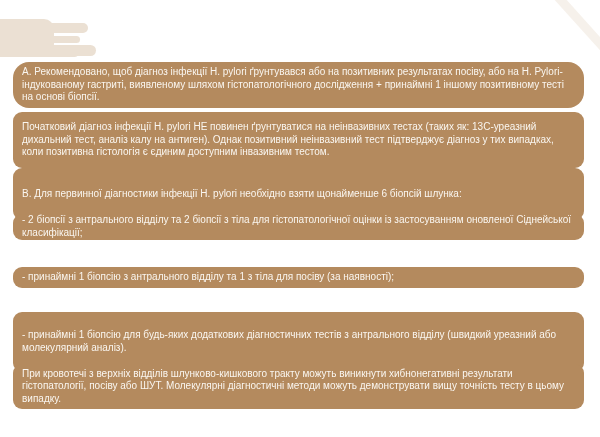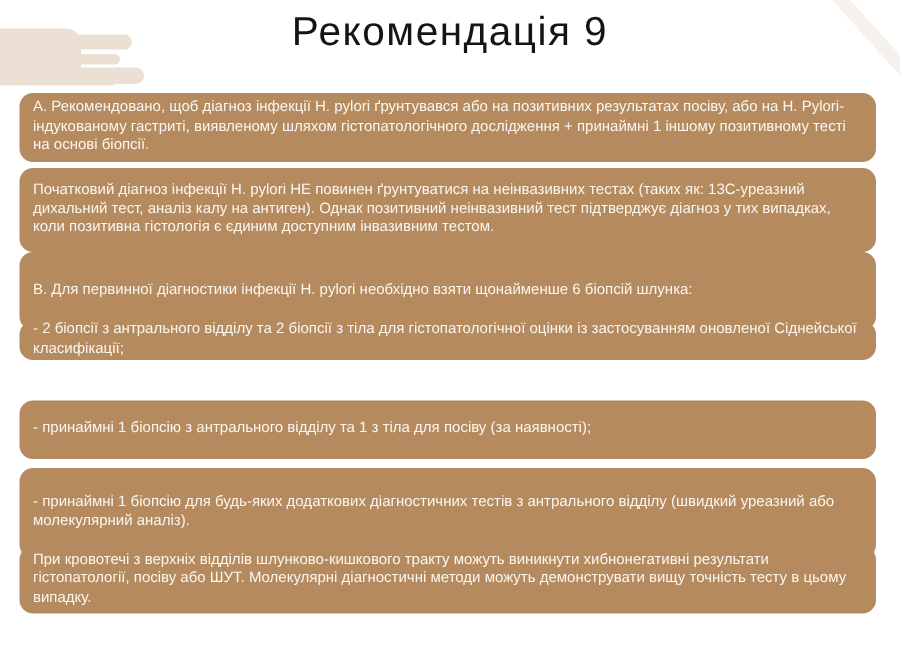--- a/index.html
+++ b/index.html
@@ -48,41 +48,40 @@
     width: 571px;
     background: #b48a5e;
     border-radius: 9px;
     color: #faf6f0;
     font-size: 10px;
     line-height: 12.6px;
     display: flex;
     align-items: center;
     padding: 2px 10px 2px 9px;
   }
-  .b1 { top: 62px;  height: 46px; }
+  .b1 { top: 62px;  height: 46px; border-radius: 16px; }
   .b2 { top: 112px; height: 56px; }
   .b3 { top: 168px; height: 52px; }
   .b4 { top: 214px; height: 26px; }
-  .b5 { top: 267px; height: 39px; }
+  .b5 { top: 267px; height: 21px; }
   .b6 { top: 312px; height: 60px; }
   .b7 { top: 364px; height: 45px; }
 </style>
 </head>
 <body>
 
 <div class="slide">
 
   <div class="brush-piece bp1"></div>
   <div class="brush-piece bp2"></div>
   <div class="brush-piece bp3"></div>
   <div class="brush-piece bp4"></div>
   <div class="brush-piece bp5"></div>
   <div class="brush-diagonal"></div>
 
-  <h1 class="title">Рекомендація 9</h1>
 
   <div class="block b1">
     <span>А. Рекомендовано, щоб діагноз інфекції H. pylori ґрунтувався або на позитивних результатах посіву, або на H. Pylori-індукованому гастриті, виявленому шляхом гістопатологічного дослідження + принаймні 1 іншому позитивному тесті на основі біопсії.</span>
   </div>
 
   <div class="block b2">
     <span>Початковий діагноз інфекції H. pylori НЕ повинен ґрунтуватися на неінвазивних тестах (таких як: 13С-уреазний дихальний тест, аналіз калу на антиген). Однак позитивний неінвазивний тест підтверджує діагноз у тих випадках, коли позитивна гістологія є єдиним доступним інвазивним тестом.</span>
   </div>
 
   <div class="block b3">

